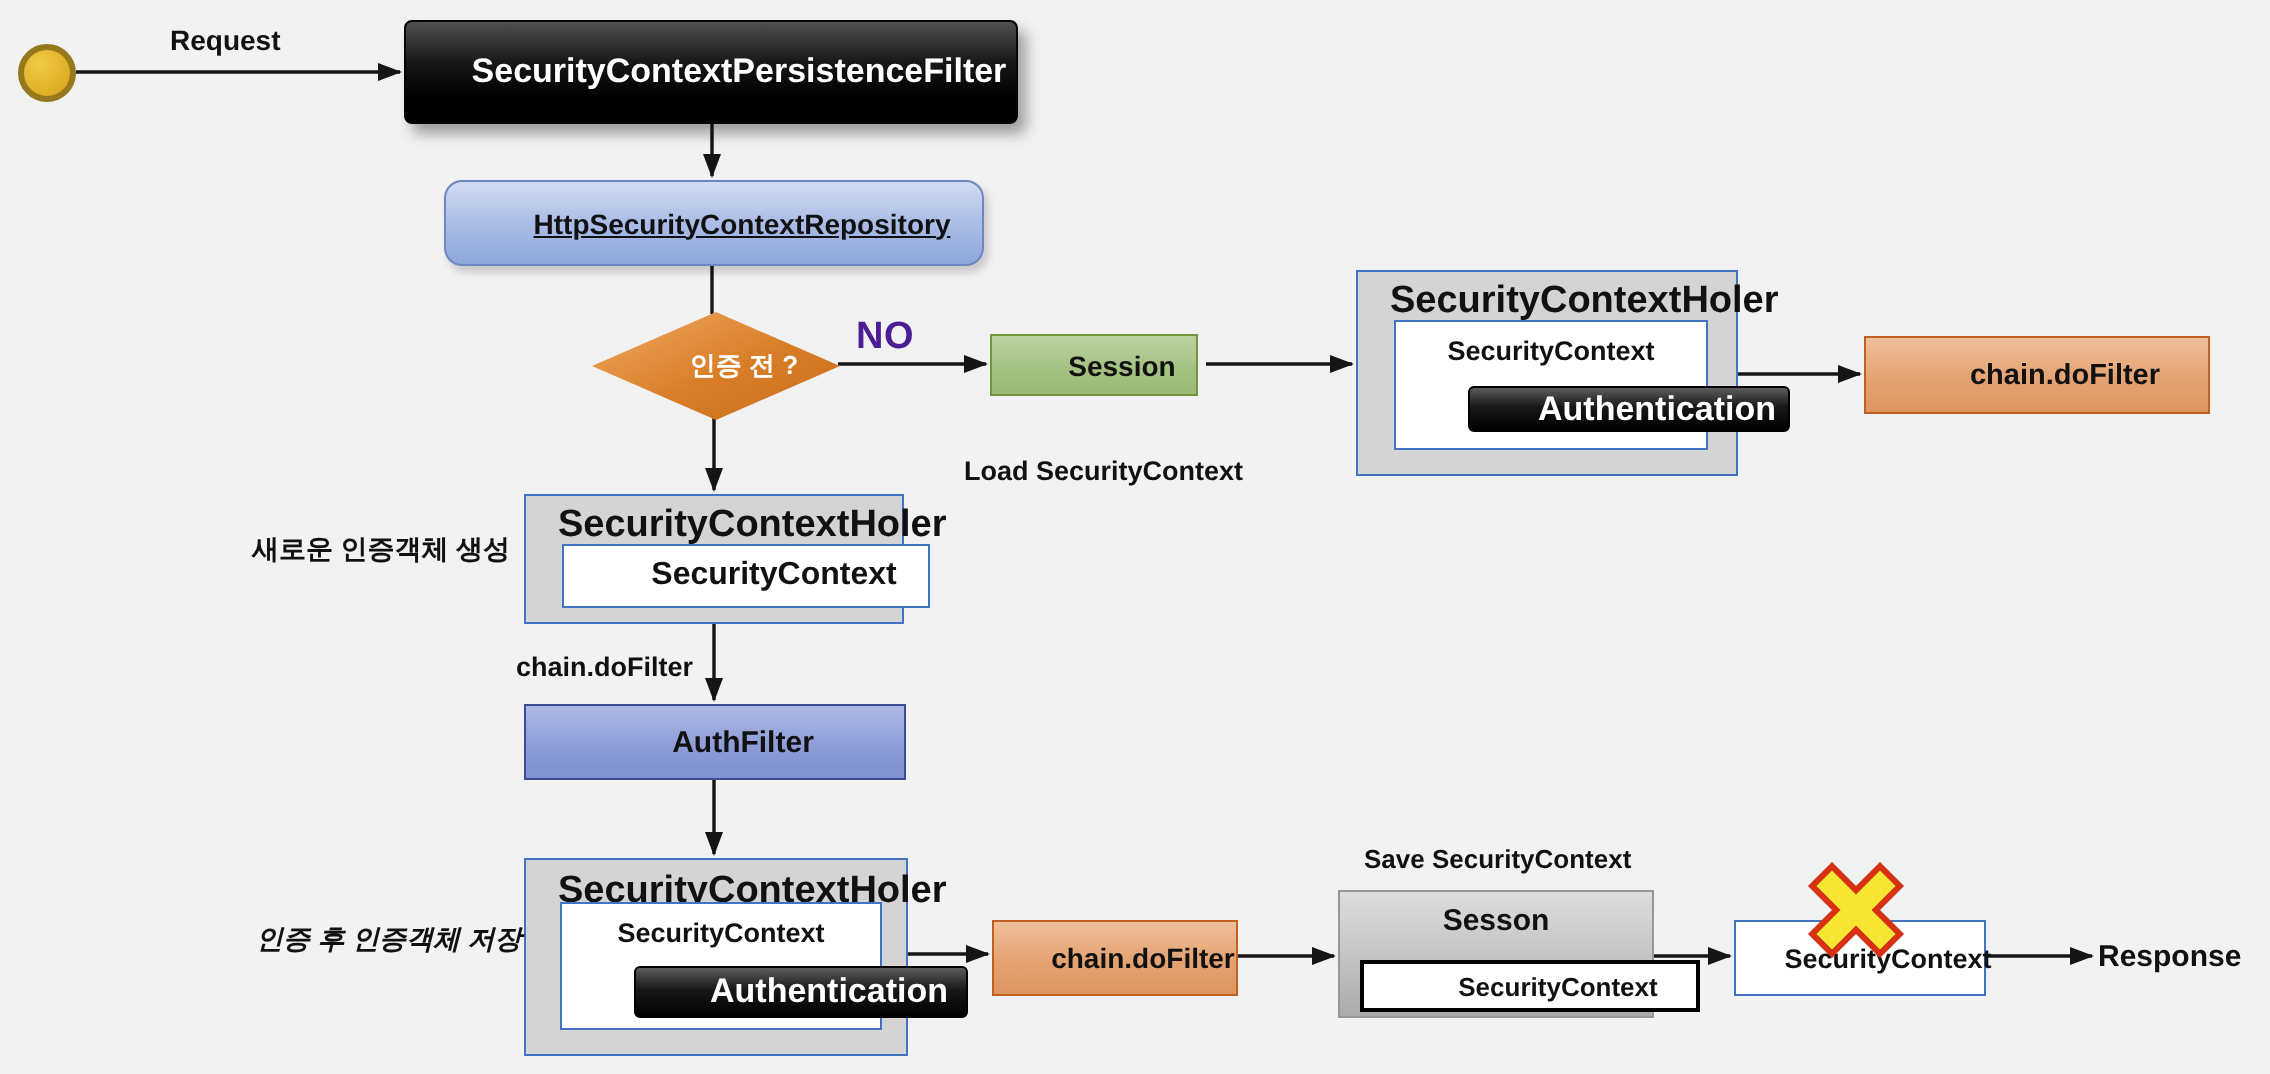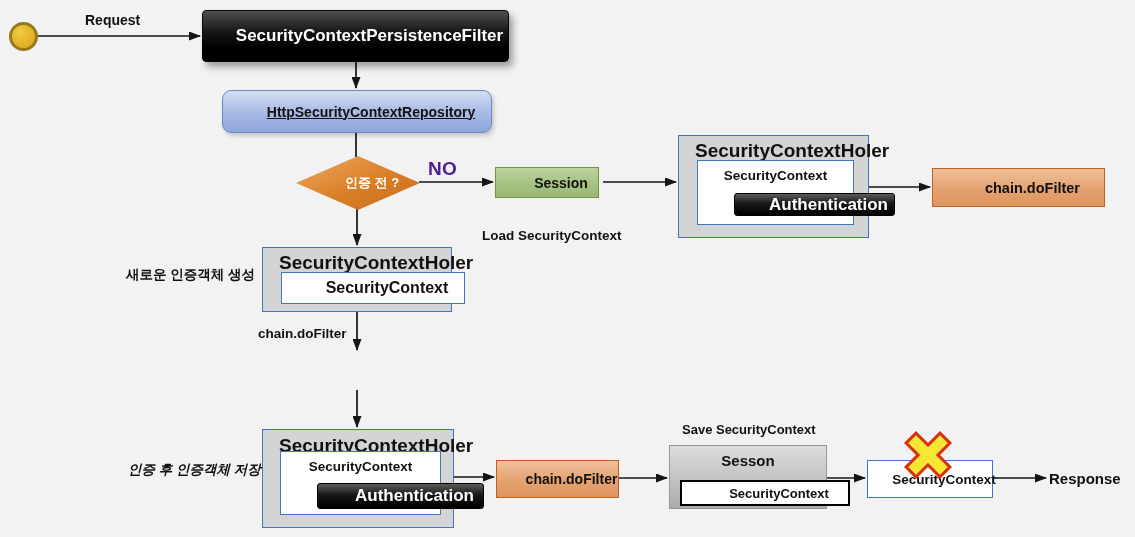--- a/index.html
+++ b/index.html
@@ -176,20 +176,23 @@
   <div class="abs holder holder-mid">
     <div class="holder-title" style="top:4px;">SecurityContextHoler</div>
     <div class="inner-white center" style="left:18px;top:24px;width:154px;height:30px;">
       <span>SecurityContext</span>
     </div>
   </div>
   <div class="abs small-lbl" style="left:126px;top:266px;">새로운 인증객체 생성</div>
 
   <div class="abs small-lbl" style="left:258px;top:326px;">chain.doFilter</div>
 
+  <div class="abs center authfilter-box">
+    <span>AuthFilter</span>
+  </div>
 
   <div class="abs holder holder-bot">
     <div class="holder-title" style="top:5px;">SecurityContextHoler</div>
     <div class="inner-white" style="left:17px;top:21px;width:159px;height:62px;">
       <div class="inner-title" style="top:7px;">SecurityContext</div>
       <div class="auth-box center" style="left:12px;top:31px;width:137px;height:24px;">
         <span>Authentication</span>
       </div>
     </div>
   </div>

